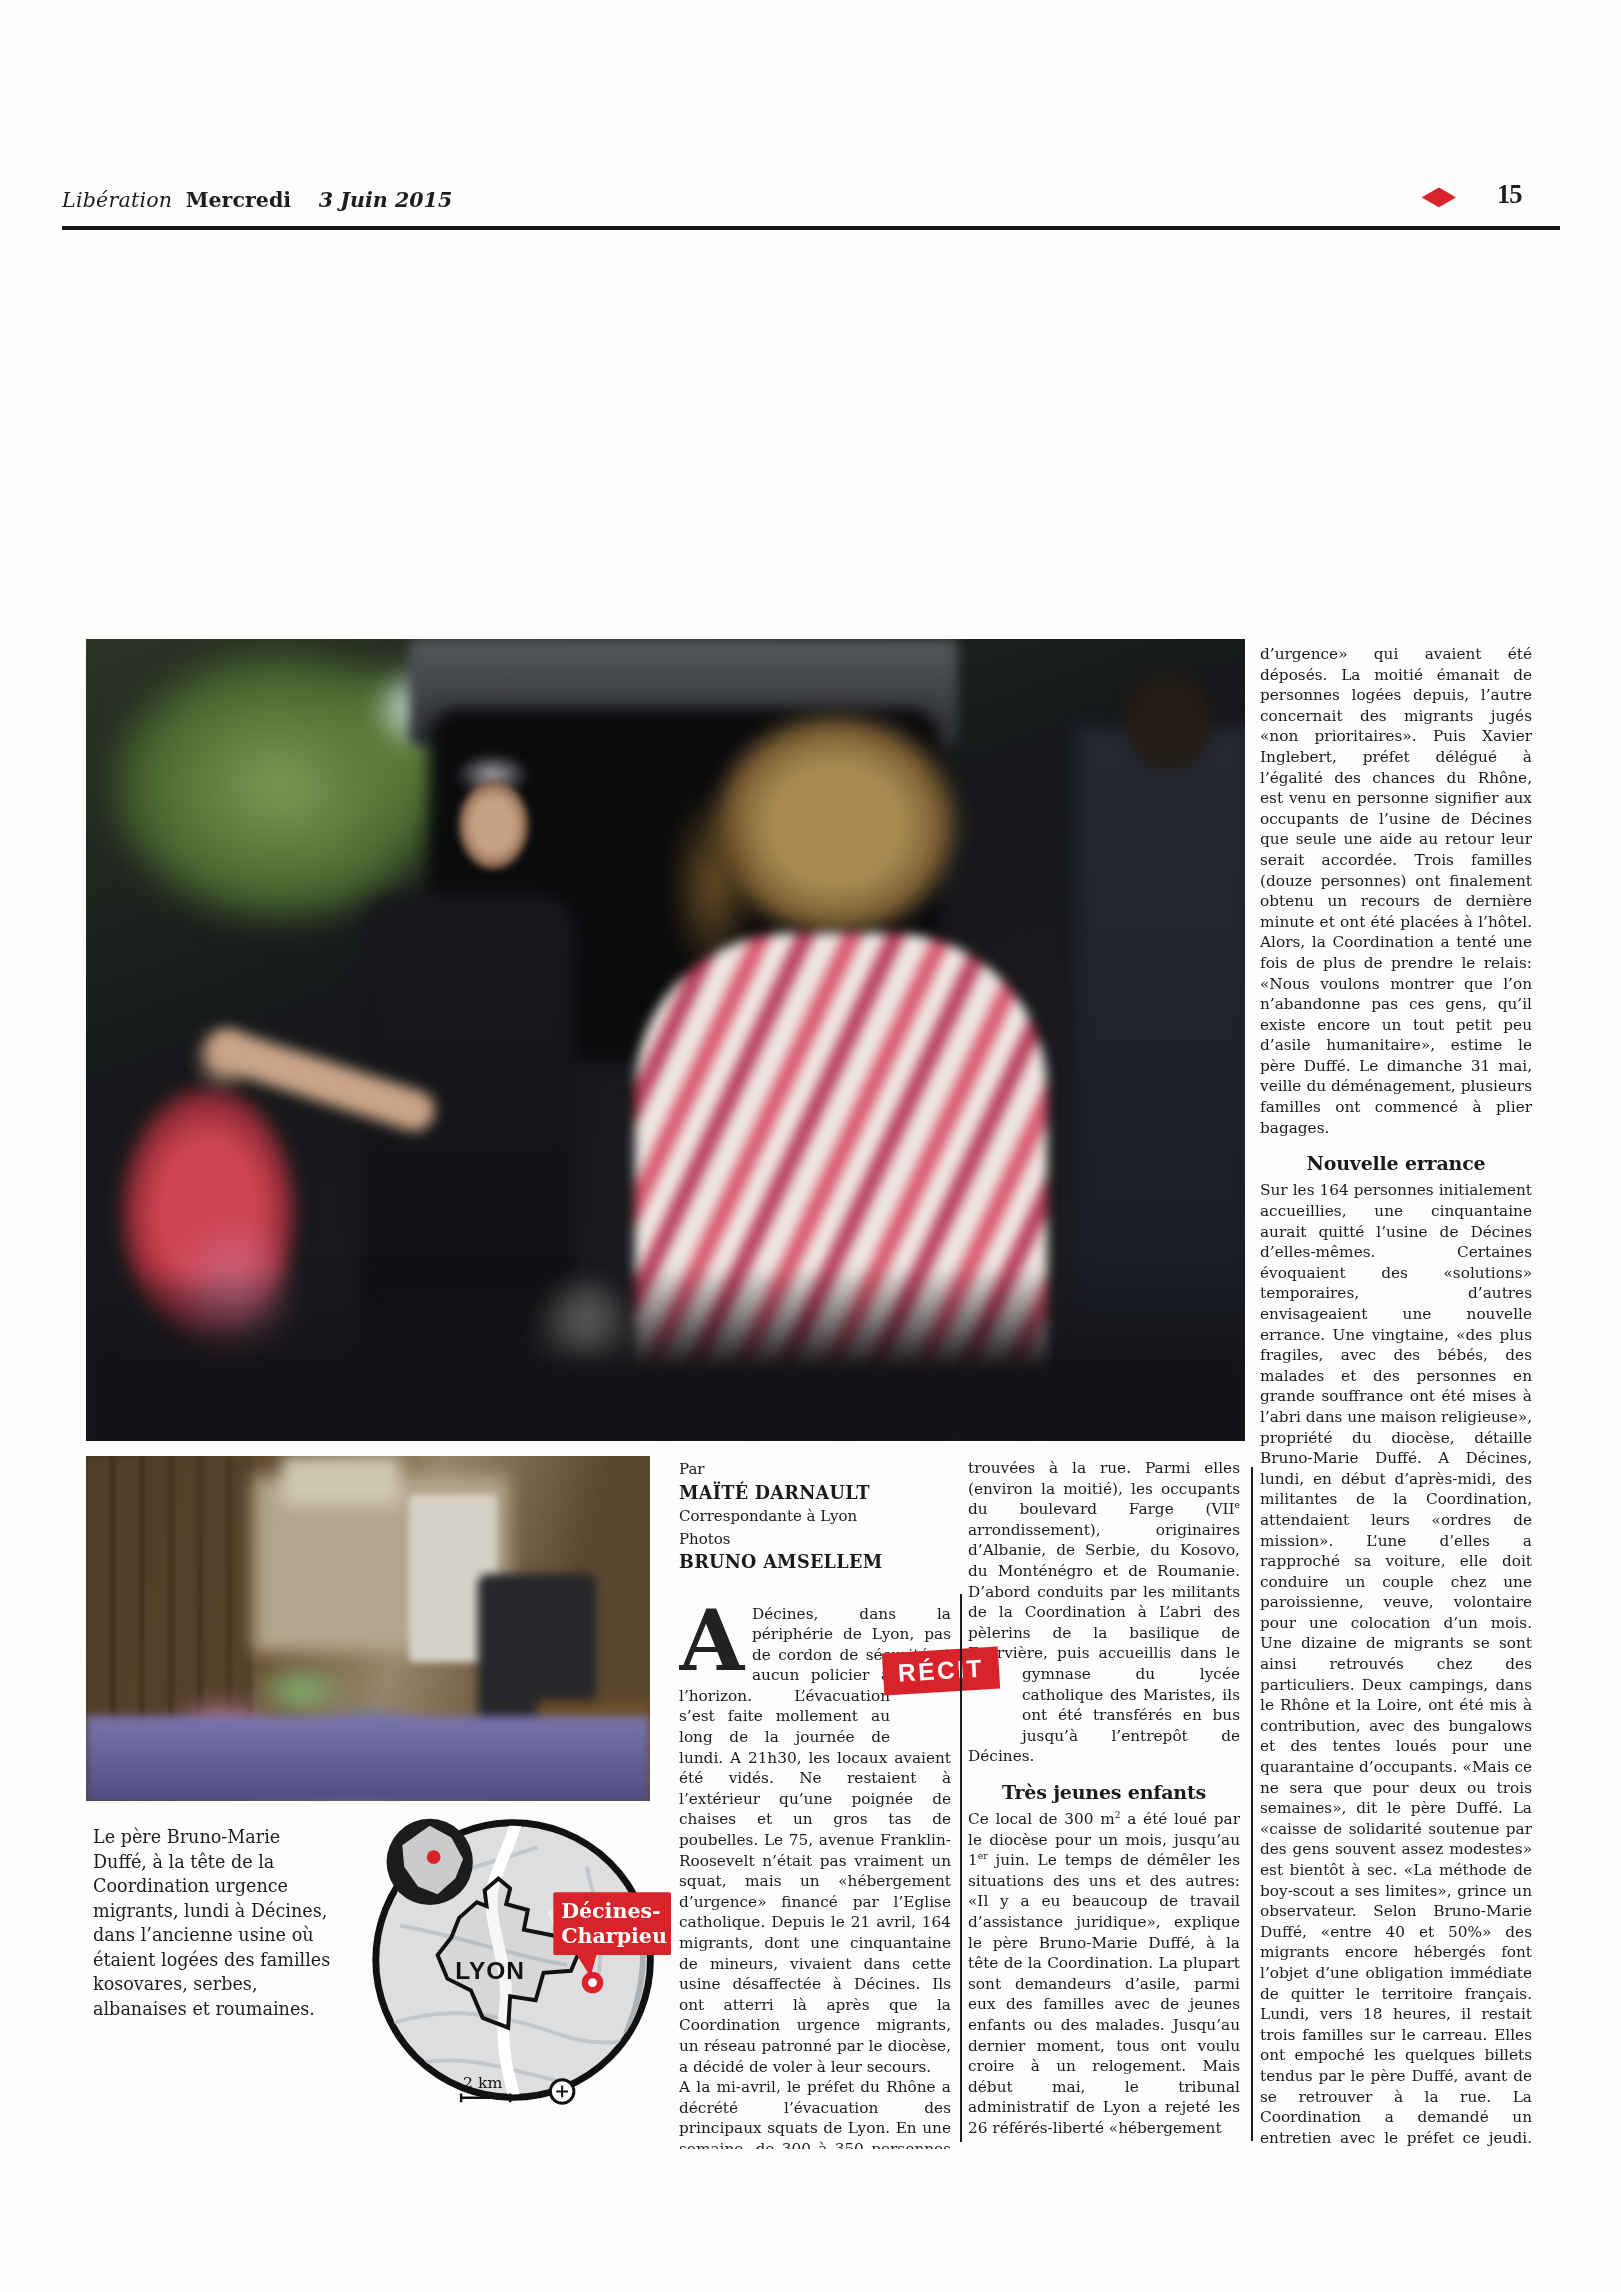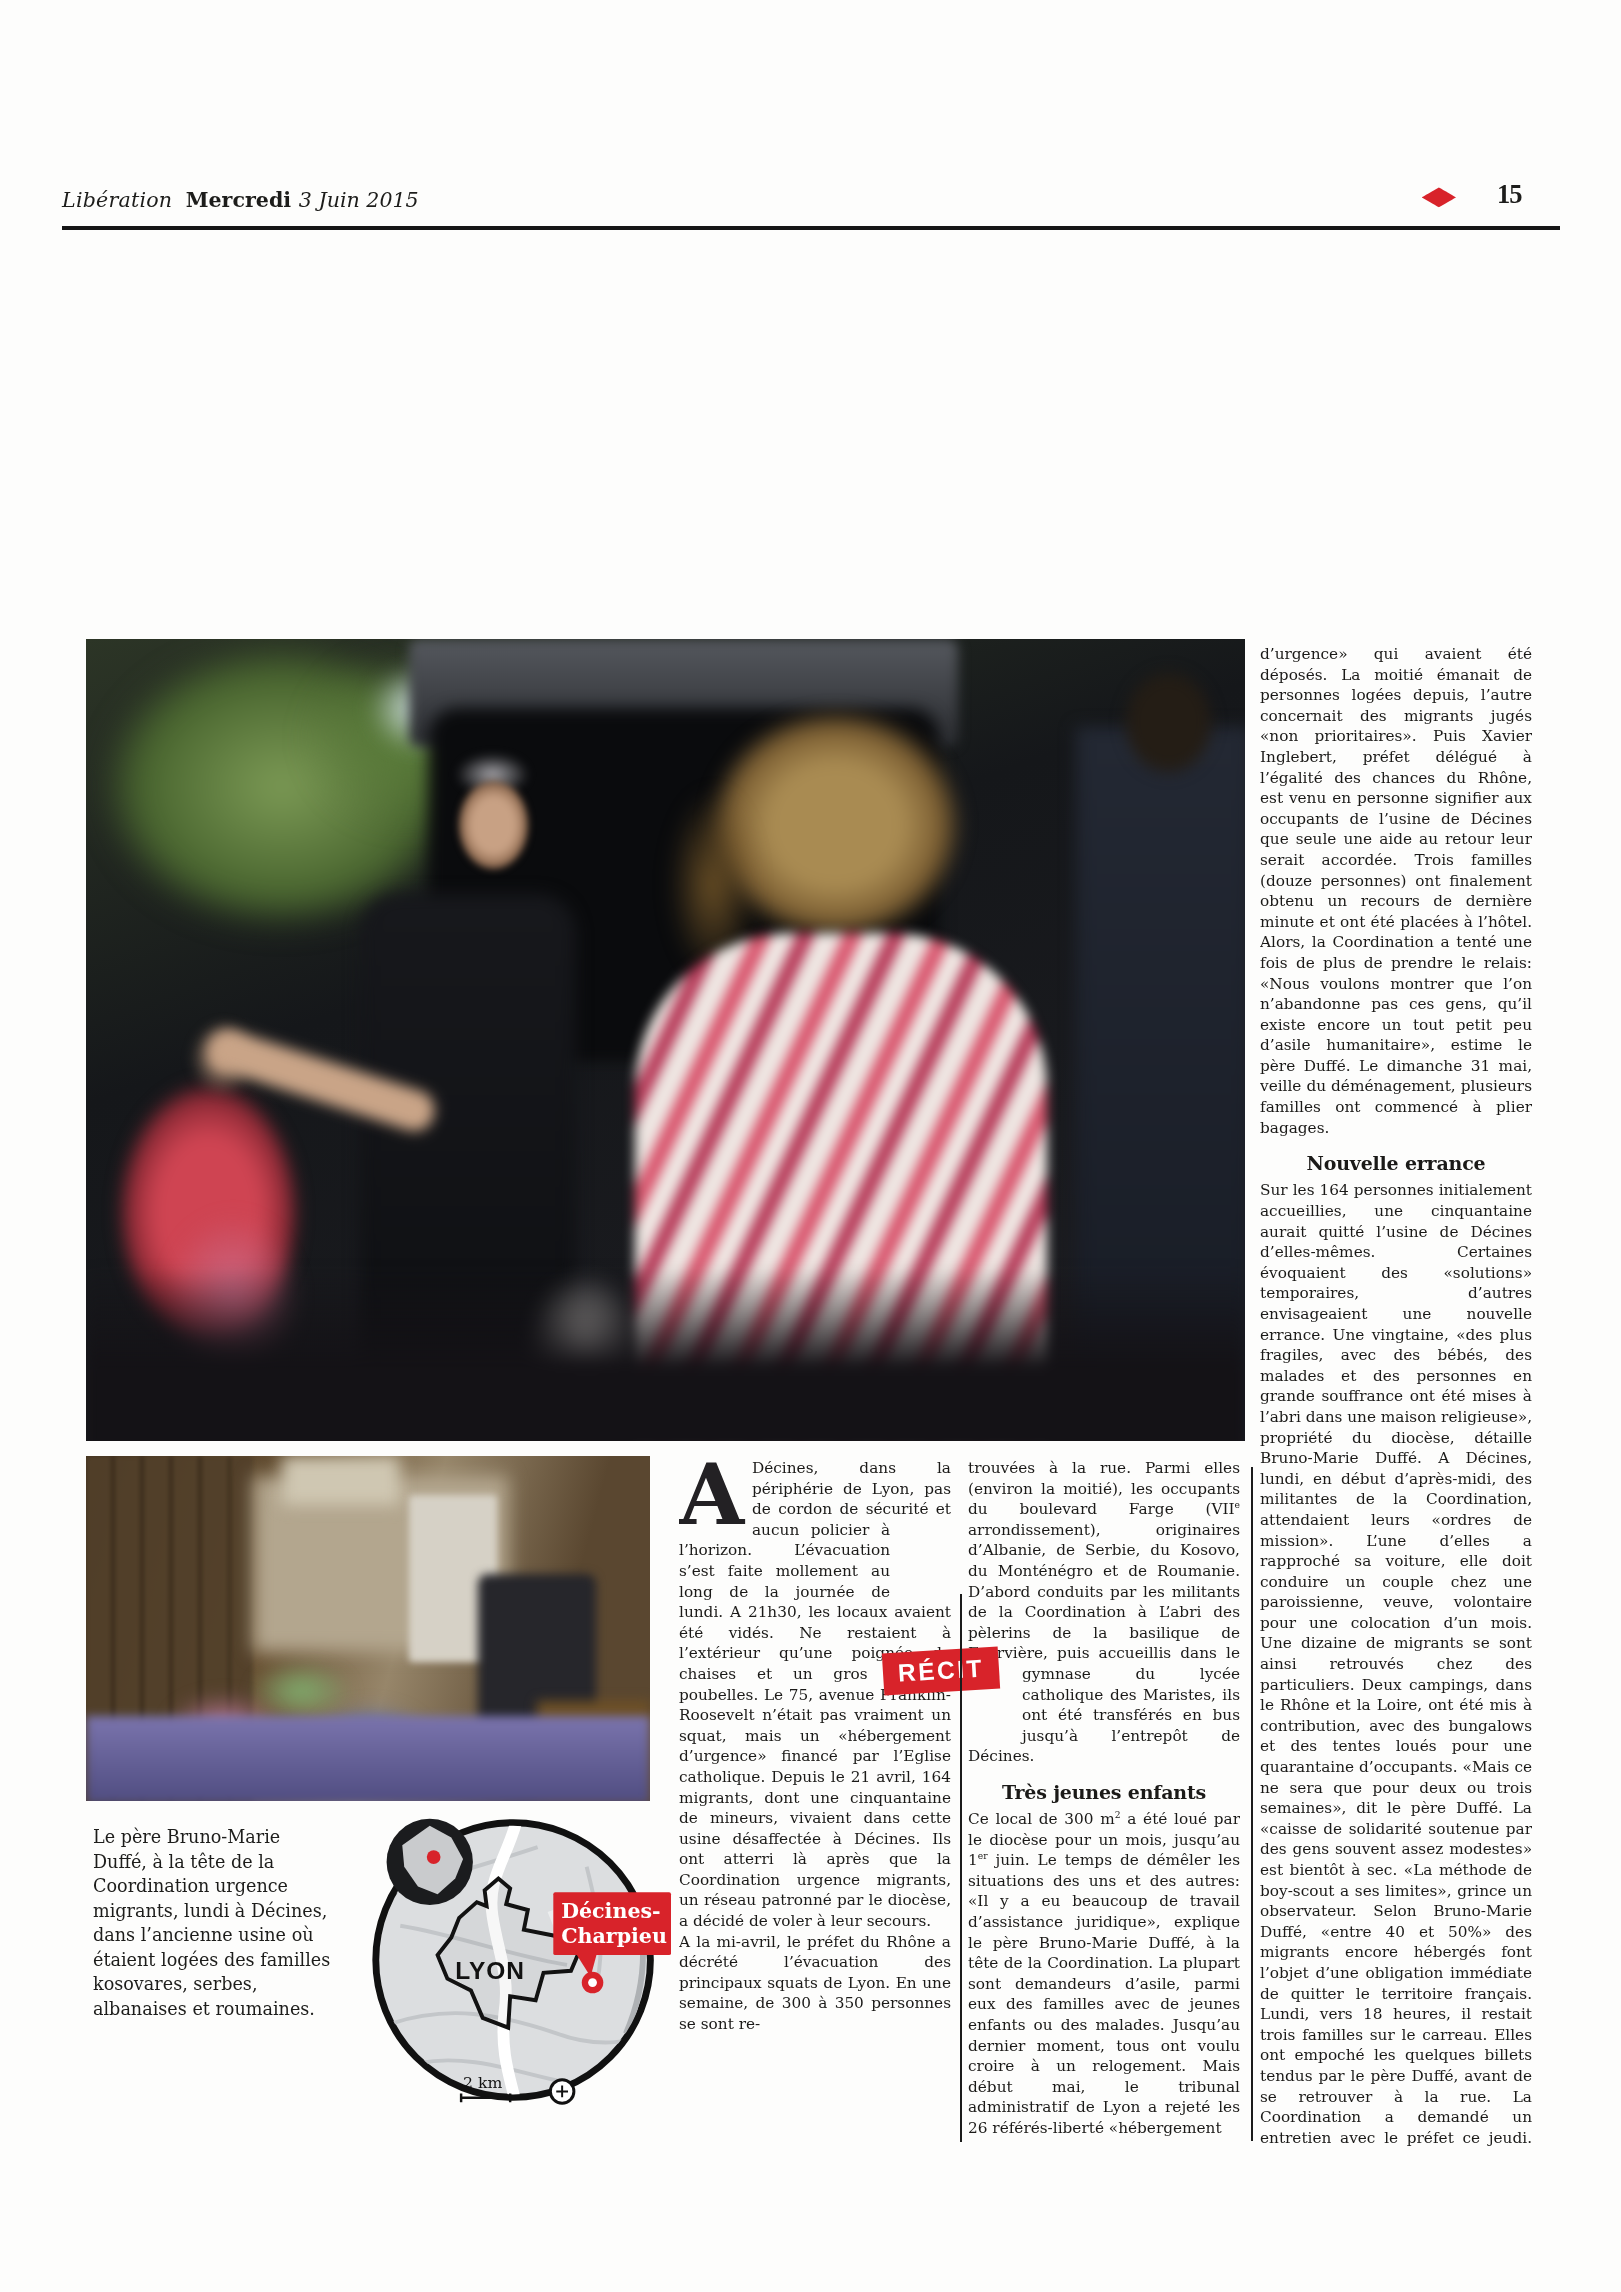--- a/index.html
+++ b/index.html
@@ -2,21 +2,21 @@
 <html lang="fr"><head>
 <meta charset="utf-8">
 <style>
   html,body{margin:0;padding:0;background:#888;}
   #page{position:relative;width:1621px;height:2293px;background:#fdfdfc;margin:0 auto;overflow:hidden;color:#1d1d1b;font-family:"DejaVu Serif",serif;}
 
   
   .masthead{position:absolute;left:62px;top:188px;font-size:20.6px;white-space:nowrap;}
   .masthead .paper{font-style:italic;letter-spacing:0.2px;}
   .masthead .dbold{font-weight:bold;margin-left:6.9px;}
-  .masthead .drest{font-style:italic;margin-left:1px;}
+  .masthead .drest{font-style:italic;margin-left:21px;font-weight:bold;}
   .hdr-diamond{position:absolute;left:1429px;top:180px;color:#d8232a;font-size:25.5px;transform:scaleX(1.75);transform-origin:center;font-family:"DejaVu Sans",sans-serif;}
   .pageno{position:absolute;left:1497px;top:179px;font-size:26.5px;font-weight:bold;font-family:Liberation Serif, serif;letter-spacing:-1px;}
   .header-rule{position:absolute;left:62px;top:226px;width:1498px;height:3.9px;background:#161616;}
 
   
   .headline-wrap{position:absolute;left:21.6px;top:267px;width:1411px;height:289px;}
 
   
   .standfirst{position:absolute;left:62px;top:497px;width:1446px;font-size:40px;line-height:50px;letter-spacing:-0.8px;color:#242224;}
   .standfirst .kicker{color:#d8232a;font-weight:bold;}
@@ -160,20 +160,27 @@
         <path d="M102,291 v9 M102,295.5 h50 M152,291 v9" stroke="#111" stroke-width="2.5" fill="none"></path>
       </g>
       <g>
         <circle cx="205" cy="289" r="12" fill="#ffffff" stroke="#111" stroke-width="3"></circle>
         <path d="M199,289 h12 M205,283 v12" stroke="#111" stroke-width="2"></path>
       </g>
     </svg>
   </div>
 
   <div class="col col-a">
+    <div class="byline">
+      <div class="small">Par</div>
+      <div class="name">MAÏTÉ DARNAULT</div>
+      <div class="small">Correspondante à Lyon</div>
+      <div class="small">Photos</div>
+      <div class="name">BRUNO AMSELLEM</div>
+    </div>
     <div>
         <p><span class="dropcap">A</span><span> Décines, dans la périphérie de Lyon, pas de cordon de sécurité et aucun policier à </span><span class="float-right" style="width: 61px; height: 78px;"></span><span>l’horizon. L’évacuation s’est faite mollement au long de la journée de lundi. A 21h30, les locaux avaient été vidés. Ne restaient à l’extérieur qu’une poignée de chaises et un gros tas de poubelles. Le 75, avenue Franklin-Roosevelt n’était pas vraiment un squat, mais un </span><span class="it">«hébergement d’urgence»</span><span> financé par l’Eglise catholique. Depuis le 21 avril, 164 migrants, dont une cinquantaine de mineurs, vivaient dans cette usine désaffectée à Décines. Ils ont atterri là après que la Coordination urgence migrants, un réseau patronné par le diocèse, a décidé de voler à leur secours.</span></p>
         <p><span>A la mi-avril, le préfet du Rhône a décrété l’évacuation des principaux squats de Lyon. En une semaine, de 300 à 350 personnes se sont re-</span></p>
       </div>
   </div>
 
   <div class="col col-b">
       <p><span>trouvées à la rue. Parmi elles (environ la moitié), les occupants du boulevard Farge (VII</span><span class="sup">e</span><span> arrondissement), originaires d’Albanie, de Serbie, du Kosovo, du Monténégro et de Roumanie. D’abord conduits par les militants de la Coordination à L’abri des pèlerins de la basilique de Fourvière, puis accueillis dans le </span><span class="float-left" style="width: 54px; height: 67px;"></span><span>gymnase du lycée catholique des Maristes, ils ont été transférés en bus jusqu’à l’entrepôt de Décines.</span></p>
       <h3 class="col-subhead">Très jeunes enfants</h3>
       <p><span>Ce local de 300 m</span><span class="sup">2</span><span> a été loué par le diocèse pour un mois, jusqu’au 1</span><span class="sup">er</span><span> juin. Le temps de démêler les situations des uns et des autres: </span><span class="it">«Il y a eu beaucoup de travail d’assistance juridique»</span><span>, explique le père Bruno-Marie Duffé, à la tête de la Coordination. La plupart sont demandeurs d’asile, parmi eux des familles avec de jeunes enfants ou des malades. Jusqu’au dernier moment, tous ont voulu croire à un relogement. Mais début mai, le tribunal administratif de Lyon a rejeté les 26 référés-liberté </span><span class="it">«hébergement</span></p>

